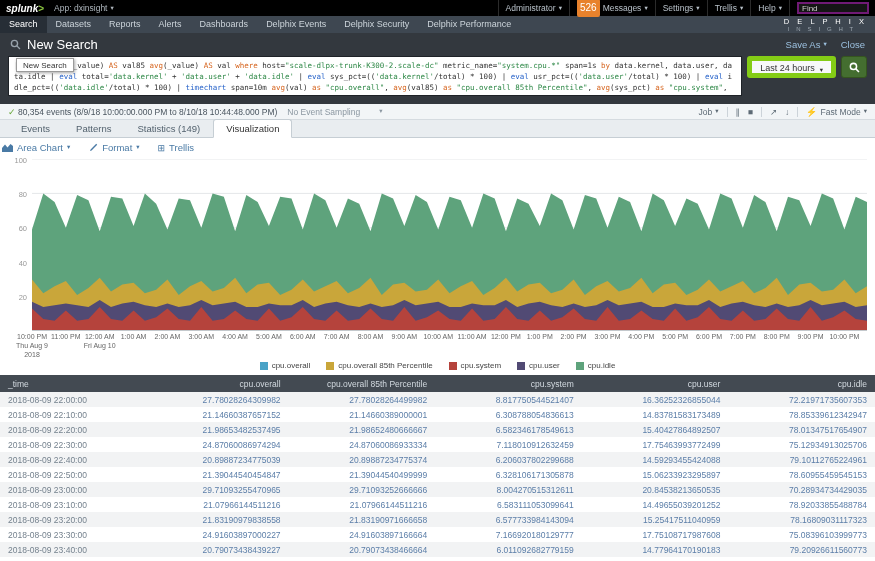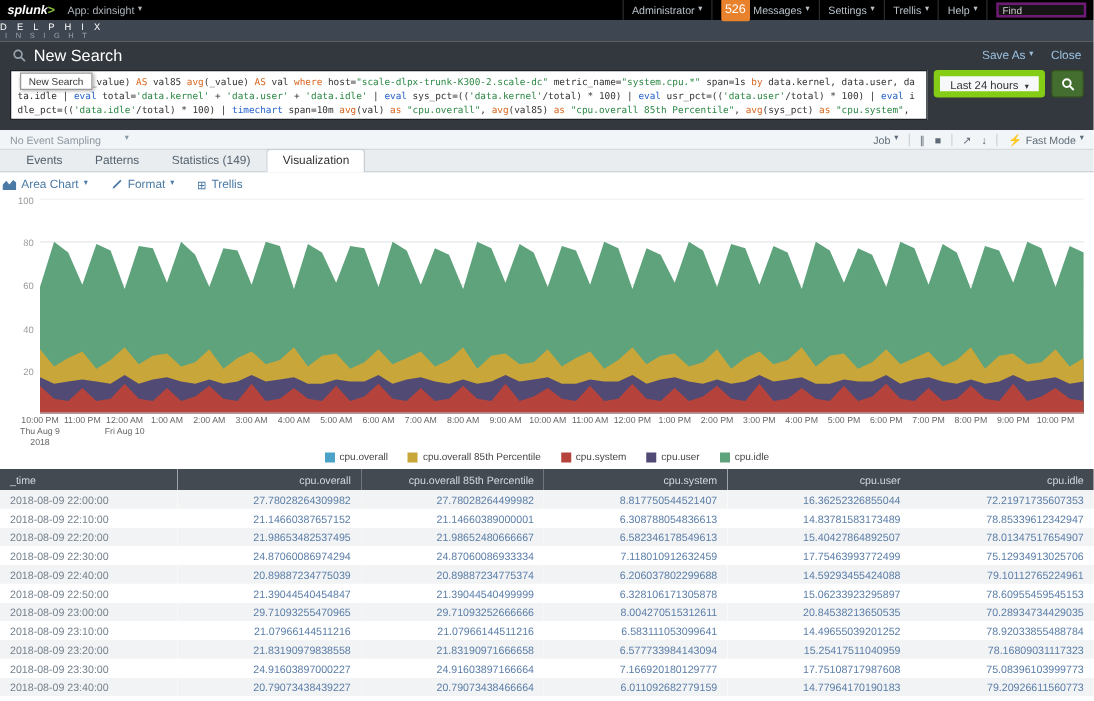--- a/index.html
+++ b/index.html
@@ -122,20 +122,30 @@
           <span>Help</span>
           <span class="caret">▾</span>
         </span>
       <span class="find">
           <input placeholder="Find" style="">
         </span>
     </div>
   </header>
 
   <nav class="appnav">
+    <div class="nav-items" id="nav-items">
+        <span class="nav-item active">Search</span>
+        <span class="nav-item">Datasets</span>
+        <span class="nav-item">Reports</span>
+        <span class="nav-item">Alerts</span>
+        <span class="nav-item">Dashboards</span>
+        <span class="nav-item">Delphix Events</span>
+        <span class="nav-item">Delphix Security</span>
+        <span class="nav-item">Delphix Performance</span>
+      </div>
     <div class="brand">
       <div class="brand1">D E L P H I X</div>
       <div class="brand2">I N S I G H T</div>
     </div>
   </nav>
 
   <div class="search-wrap">
     <div class="search-head">
       <div class="sh-left">
         <svg class="sh-icon" width="11" height="11" viewBox="0 0 16 16">
@@ -165,20 +175,21 @@
         <svg width="11" height="11" viewBox="0 0 16 16">
             <circle cx="6.5" cy="6.5" r="4.5" fill="none" stroke="currentColor" stroke-width="2.2"></circle>
             <line x1="10" y1="10" x2="14.5" y2="14.5" stroke="currentColor" stroke-width="2.2"></line>
           </svg>
       </button>
     </div>
   </div>
 
   <div class="status-bar">
     <div class="sb-left">
+      <span><span class="ok">✓</span> <span>80,354 events (8/9/18 10:00:00.000 PM to 8/10/18 10:44:48.000 PM)</span></span>
       <span class="muted">
           <span>No Event Sampling</span>
           <span class="caret">▾</span>
         </span>
     </div>
     <div class="sb-right">
       <span class="sb-item">
           <span>Job</span>
           <span class="caret">▾</span>
         </span>

